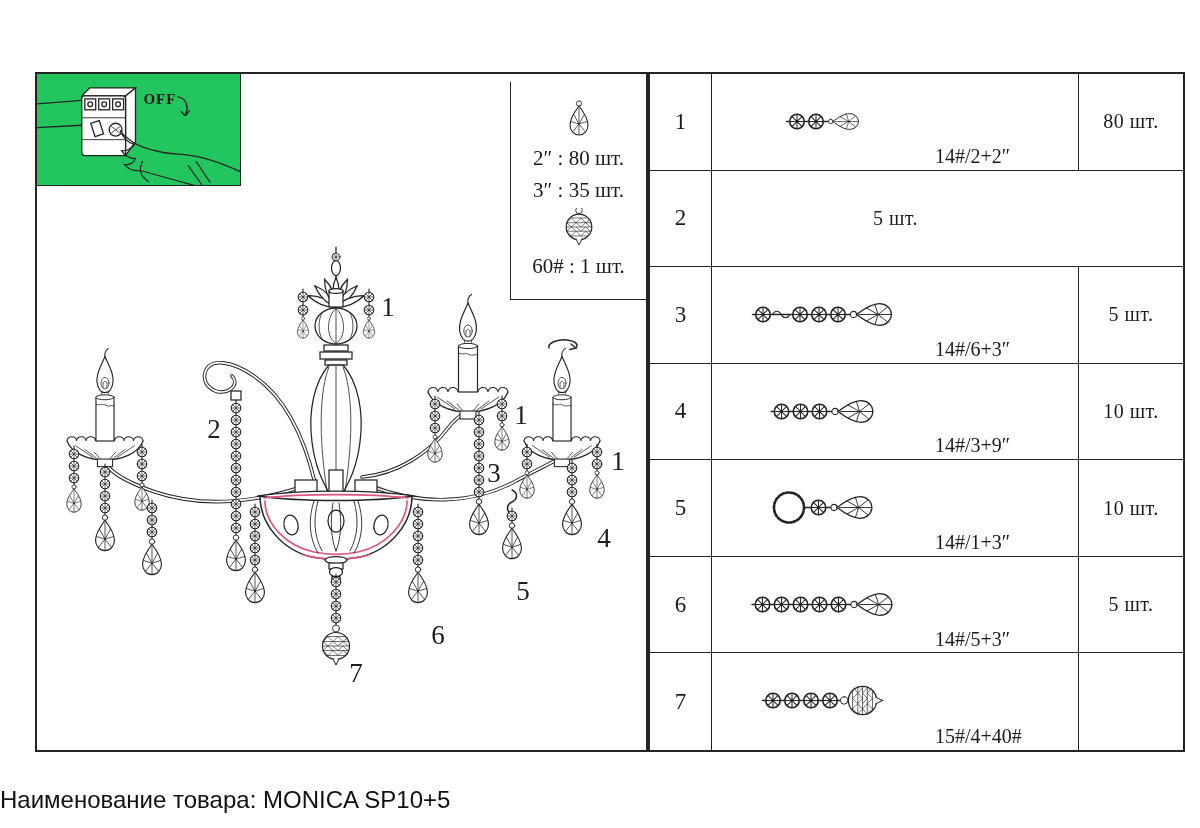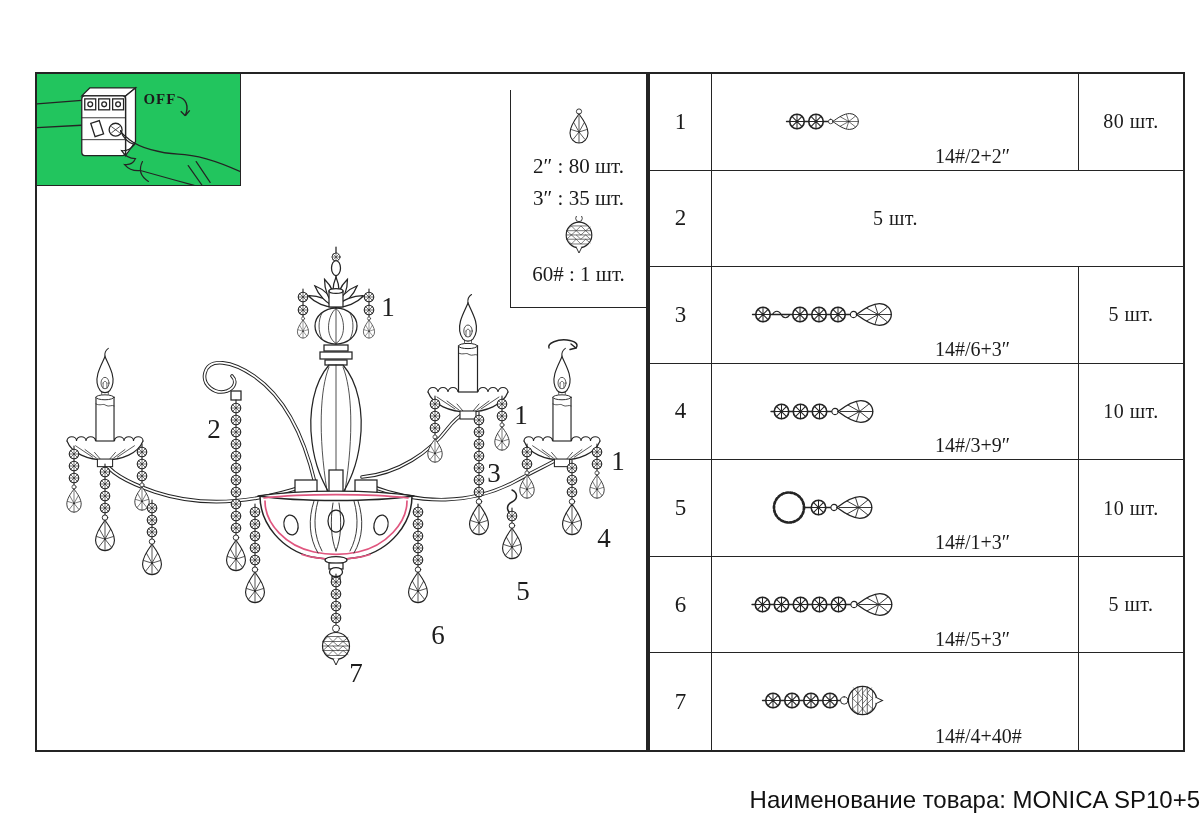--- a/index.html
+++ b/index.html
@@ -21,21 +21,21 @@
   
   .breaker-box{
     position:absolute;left:0;top:0;width:204px;height:112px;
     border-right:1.8px solid var(--ink);border-bottom:1.8px solid var(--ink);
     box-sizing:border-box;background:#22c55e;
   }
   .breaker-box svg{position:absolute;inset:0;}
   .off-text{font-family:"Liberation Serif",serif;font-weight:bold;font-size:15px;letter-spacing:1px;fill:#1b1b1b;}
   
   .legend-box{
-    position:absolute;right:0;top:16px;width:136px;height:218px;
+    position:absolute;right:0;top:8px;width:136px;height:218px;
     border-left:1.8px solid var(--ink);border-bottom:1.8px solid var(--ink);
     box-sizing:border-box;background:#fff;
     display:flex;flex-direction:column;align-items:center;justify-content:flex-start;
     padding-top:17px;gap:2px;
   }
   .legend-line{font-size:21px;white-space:nowrap;line-height:30px;}
   .legend-icon{height:42px;display:flex;align-items:center;justify-content:center;}
   
   .parts-table{
     position:absolute;left:648px;top:72px;width:537px;height:680px;
@@ -45,21 +45,21 @@
   .trow{display:grid;grid-template-columns:62px 367px 1fr;border-bottom:1.7px solid var(--ink);}
   .trow:last-child{border-bottom:none;}
   .cell{position:relative;display:flex;align-items:center;justify-content:center;}
   .cell.num{border-right:1.7px solid var(--ink);font-size:23px;}
   .cell.mid{border-right:1.7px solid var(--ink);justify-content:flex-start;}
   .cell.qty{font-size:20px;letter-spacing:.5px;}
   .rowchain{position:absolute;left:0;top:0;}
   .code{position:absolute;left:223px;top:50%;transform:translateY(-54%);font-size:20px;white-space:nowrap;margin-top:35px;}
   
   .sheet-title{
-    position:absolute;left:0;right:0;top:786px;text-align:right;
+    position:absolute;left:0;right:0;top:786px;text-align:left;
     font-family:"Liberation Sans",sans-serif;font-size:24px;color:#111;
   }
   .pk{stroke:var(--accent);stroke-width:1.7;fill:none;}
   .tube-out{stroke:var(--ink);stroke-width:3.6;fill:none;stroke-linecap:round;}
   .tube-in{stroke:#fff;stroke-width:1.7;fill:none;stroke-linecap:round;}
   .callout{font-family:"Liberation Serif",serif;font-size:27px;fill:#1d1d1d;stroke:none;}
 </style>
 </head>
 <body>
 
@@ -468,19 +468,19 @@
           <svg class="rowchain" width="223" height="95" viewBox="0 0 223 95">
             <g stroke="#242424" stroke-width="1.3" fill="none" stroke-linecap="round">
               <line x1="50.5" y1="47.5" x2="164.5" y2="47.5"></line>
               <use href="#octSym" transform="translate(61,47.5) scale(1.45)"></use>
               <use href="#octSym" transform="translate(80,47.5) scale(1.45)"></use>
               <use href="#octSym" transform="translate(99,47.5) scale(1.45)"></use>
               <use href="#octSym" transform="translate(118,47.5) scale(1.45)"></use>
               <use href="#ballSym" transform="translate(128.5,47.5) rotate(-90) scale(1.05)"></use>
             </g>
           </svg>
-          <span class="code">14#/4+40#</span>
+          <span class="code">15#/4+40#</span>
         </div>
       </div>
     </div>
 
   <div class="sheet-title">Наименование товара: MONICA SP10+5</div>
 </div>
 
 </body></html>

